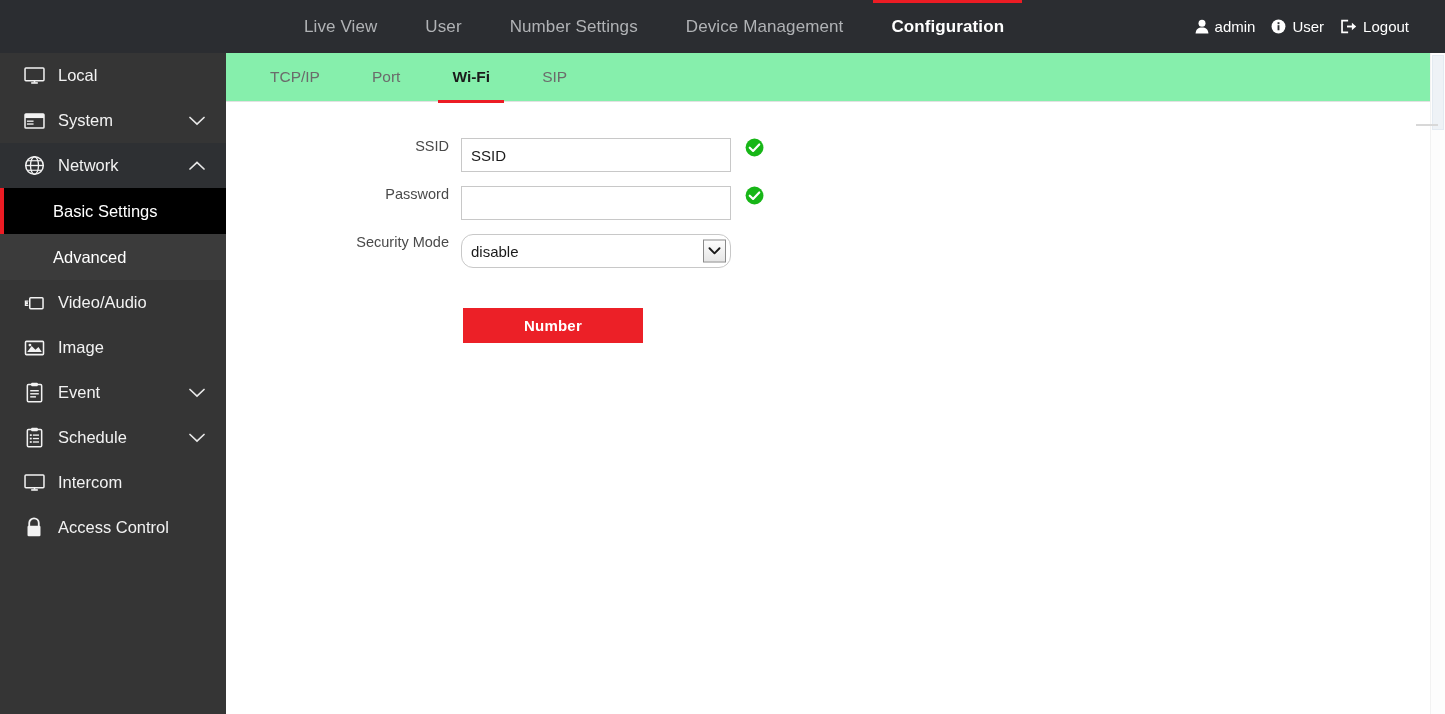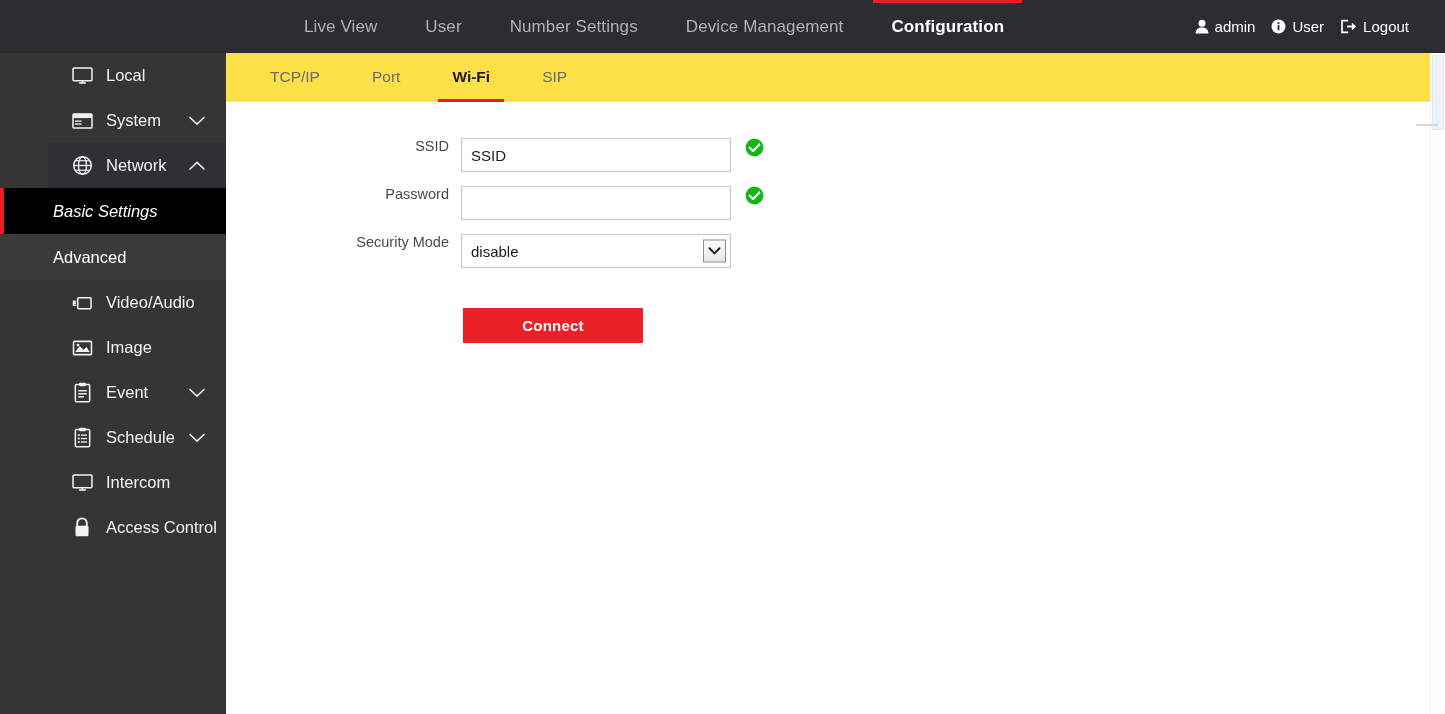--- a/index.html
+++ b/index.html
@@ -90,21 +90,20 @@
   .nav-row {
     position: relative;
     display: flex;
     align-items: center;
     height: 45px;
     padding-left: 22px;
     color: #f2f2f2;
     font-size: 16.5px;
     cursor: pointer;
     white-space: nowrap;
-    margin-left: 48px;
   }
   .nav-row .nav-icon {
     width: 24px; height: 22px;
     margin-right: 12px;
     display: flex;
     align-items: center;
     justify-content: center;
     flex: 0 0 auto;
   }
   .nav-row .nav-icon svg { display: block; }
@@ -126,21 +125,20 @@
     height: 46px;
     padding-left: 53px;
     color: #ffffff;
     font-size: 16.5px;
     cursor: pointer;
     background: #3b3b3b;
     white-space: nowrap;
   }
   .subnav-row.active {
     background: #000000;
-    font-style: italic;
   }
   .subnav-row.active::before {
     content: "";
     position: absolute;
     left: 0; top: 0; bottom: 0;
     width: 4px;
     background: #ec1c24;
   }
 
   
@@ -149,23 +147,23 @@
     left: 226px; top: 53px;
     width: 1219px; height: 661px;
     background: #ffffff;
   }
 
   #subtabs {
     position: relative;
     height: 49px;
     border-bottom: 1px solid #e2e2e2;
     display: flex;
-    align-items: flex-end;
+    align-items: center;
     padding-left: 18px;
-    background: #fde047;
+    background: #86efac;
   }
   .subtab {
     position: relative;
     height: 49px;
     display: flex;
     align-items: center;
     padding: 0 26px;
     font-size: 15.5px;
     color: #6b6b6b;
     cursor: pointer;
@@ -206,20 +204,21 @@
     background: #ffffff;
     display: flex;
     align-items: center;
     padding: 0 9px;
     font-size: 15px;
     color: #1a1a1a;
   }
   .select-field {
     position: relative;
     padding-right: 36px;
+    border-radius: 12px;
   }
   .select-arrow {
     position: absolute;
     right: 4px; top: 50%;
     transform: translateY(-50%);
     width: 23px; height: 23px;
     border: 1px solid #8a8a8a;
     background: linear-gradient(#fdfdfd, #e6e6e6);
     display: flex;
     align-items: center;
@@ -526,21 +525,21 @@
           <span class="select-arrow">
             <svg width="13" height="9" viewBox="0 0 14 9">
               <path d="M1.6 1.6 L7 7 L12.4 1.6" fill="none" stroke="#1a1a1a" stroke-width="2.1" stroke-linecap="round" stroke-linejoin="round"></path>
             </svg>
           </span>
         </div>
       </div>
 
       <div id="submit-row">
         <div id="submit-spacer"></div>
-        <button id="connect-button">Connect</button>
+        <button id="connect-button">Number</button>
       </div>
 
     </div>
   </div>
 
   <div id="scrollbar-track"></div>
   <div id="scrollbar-thumb"></div>
   <div id="scrollbar-mark"></div>
 
 </div>

